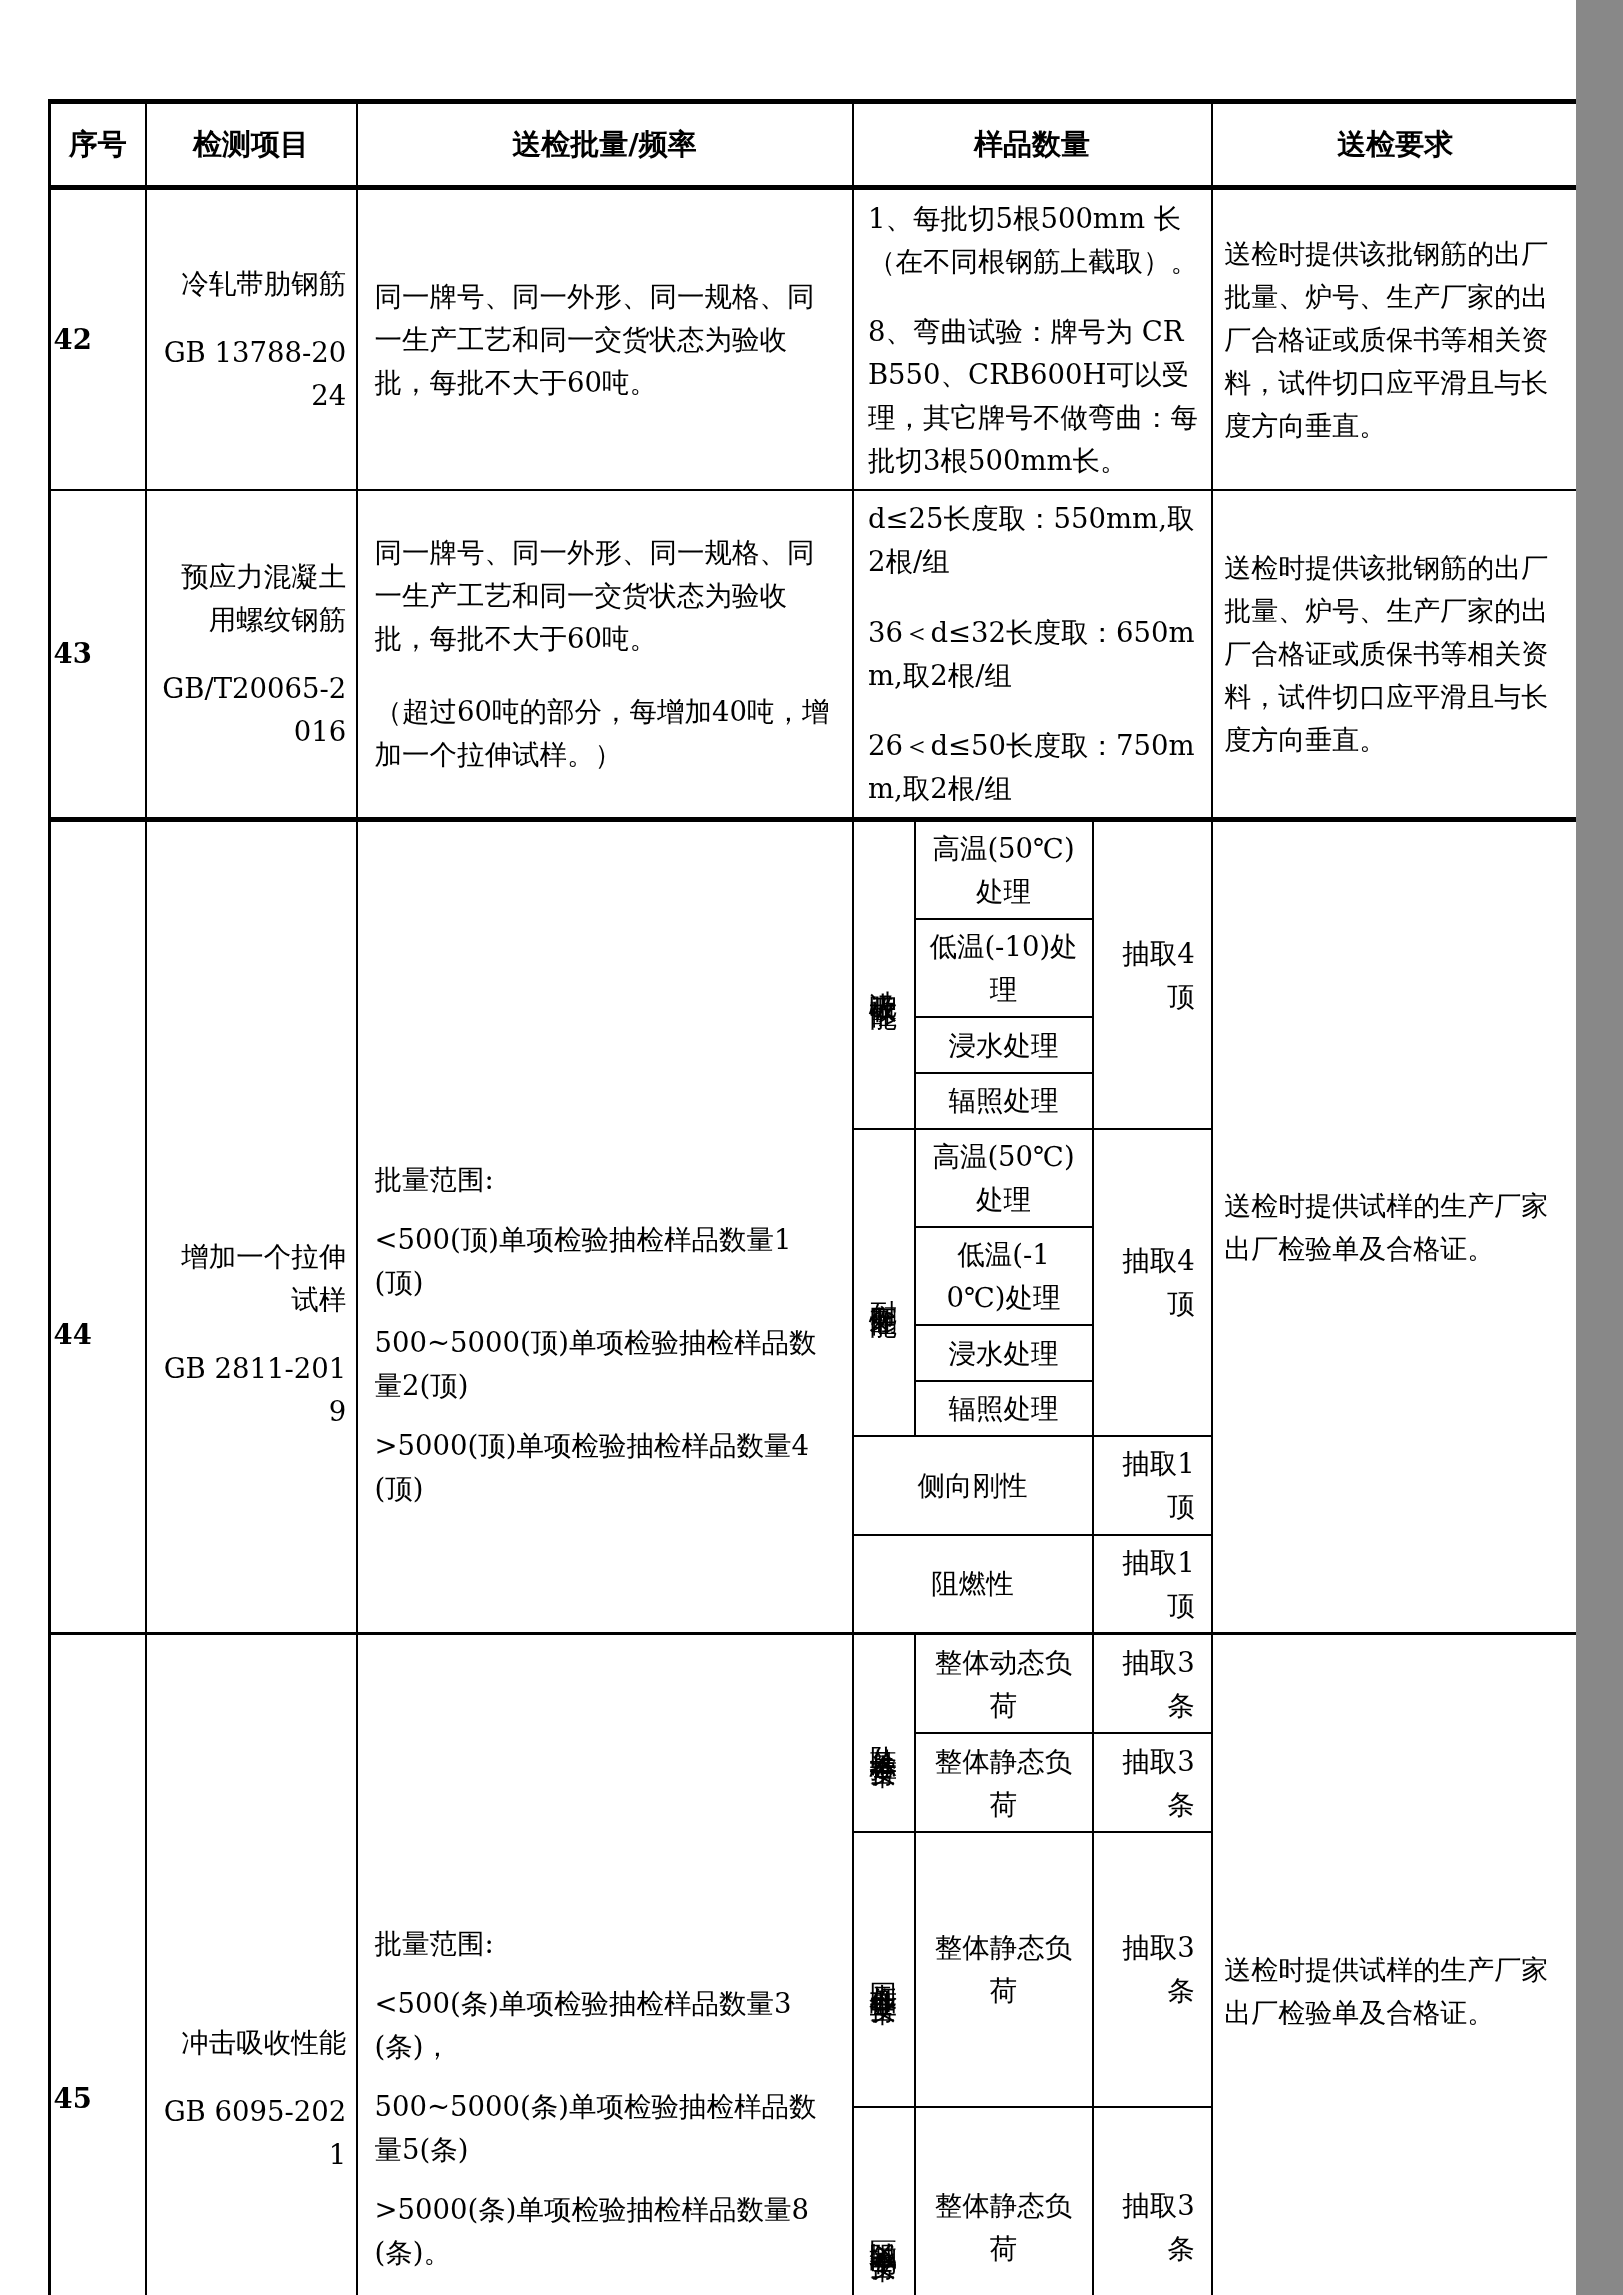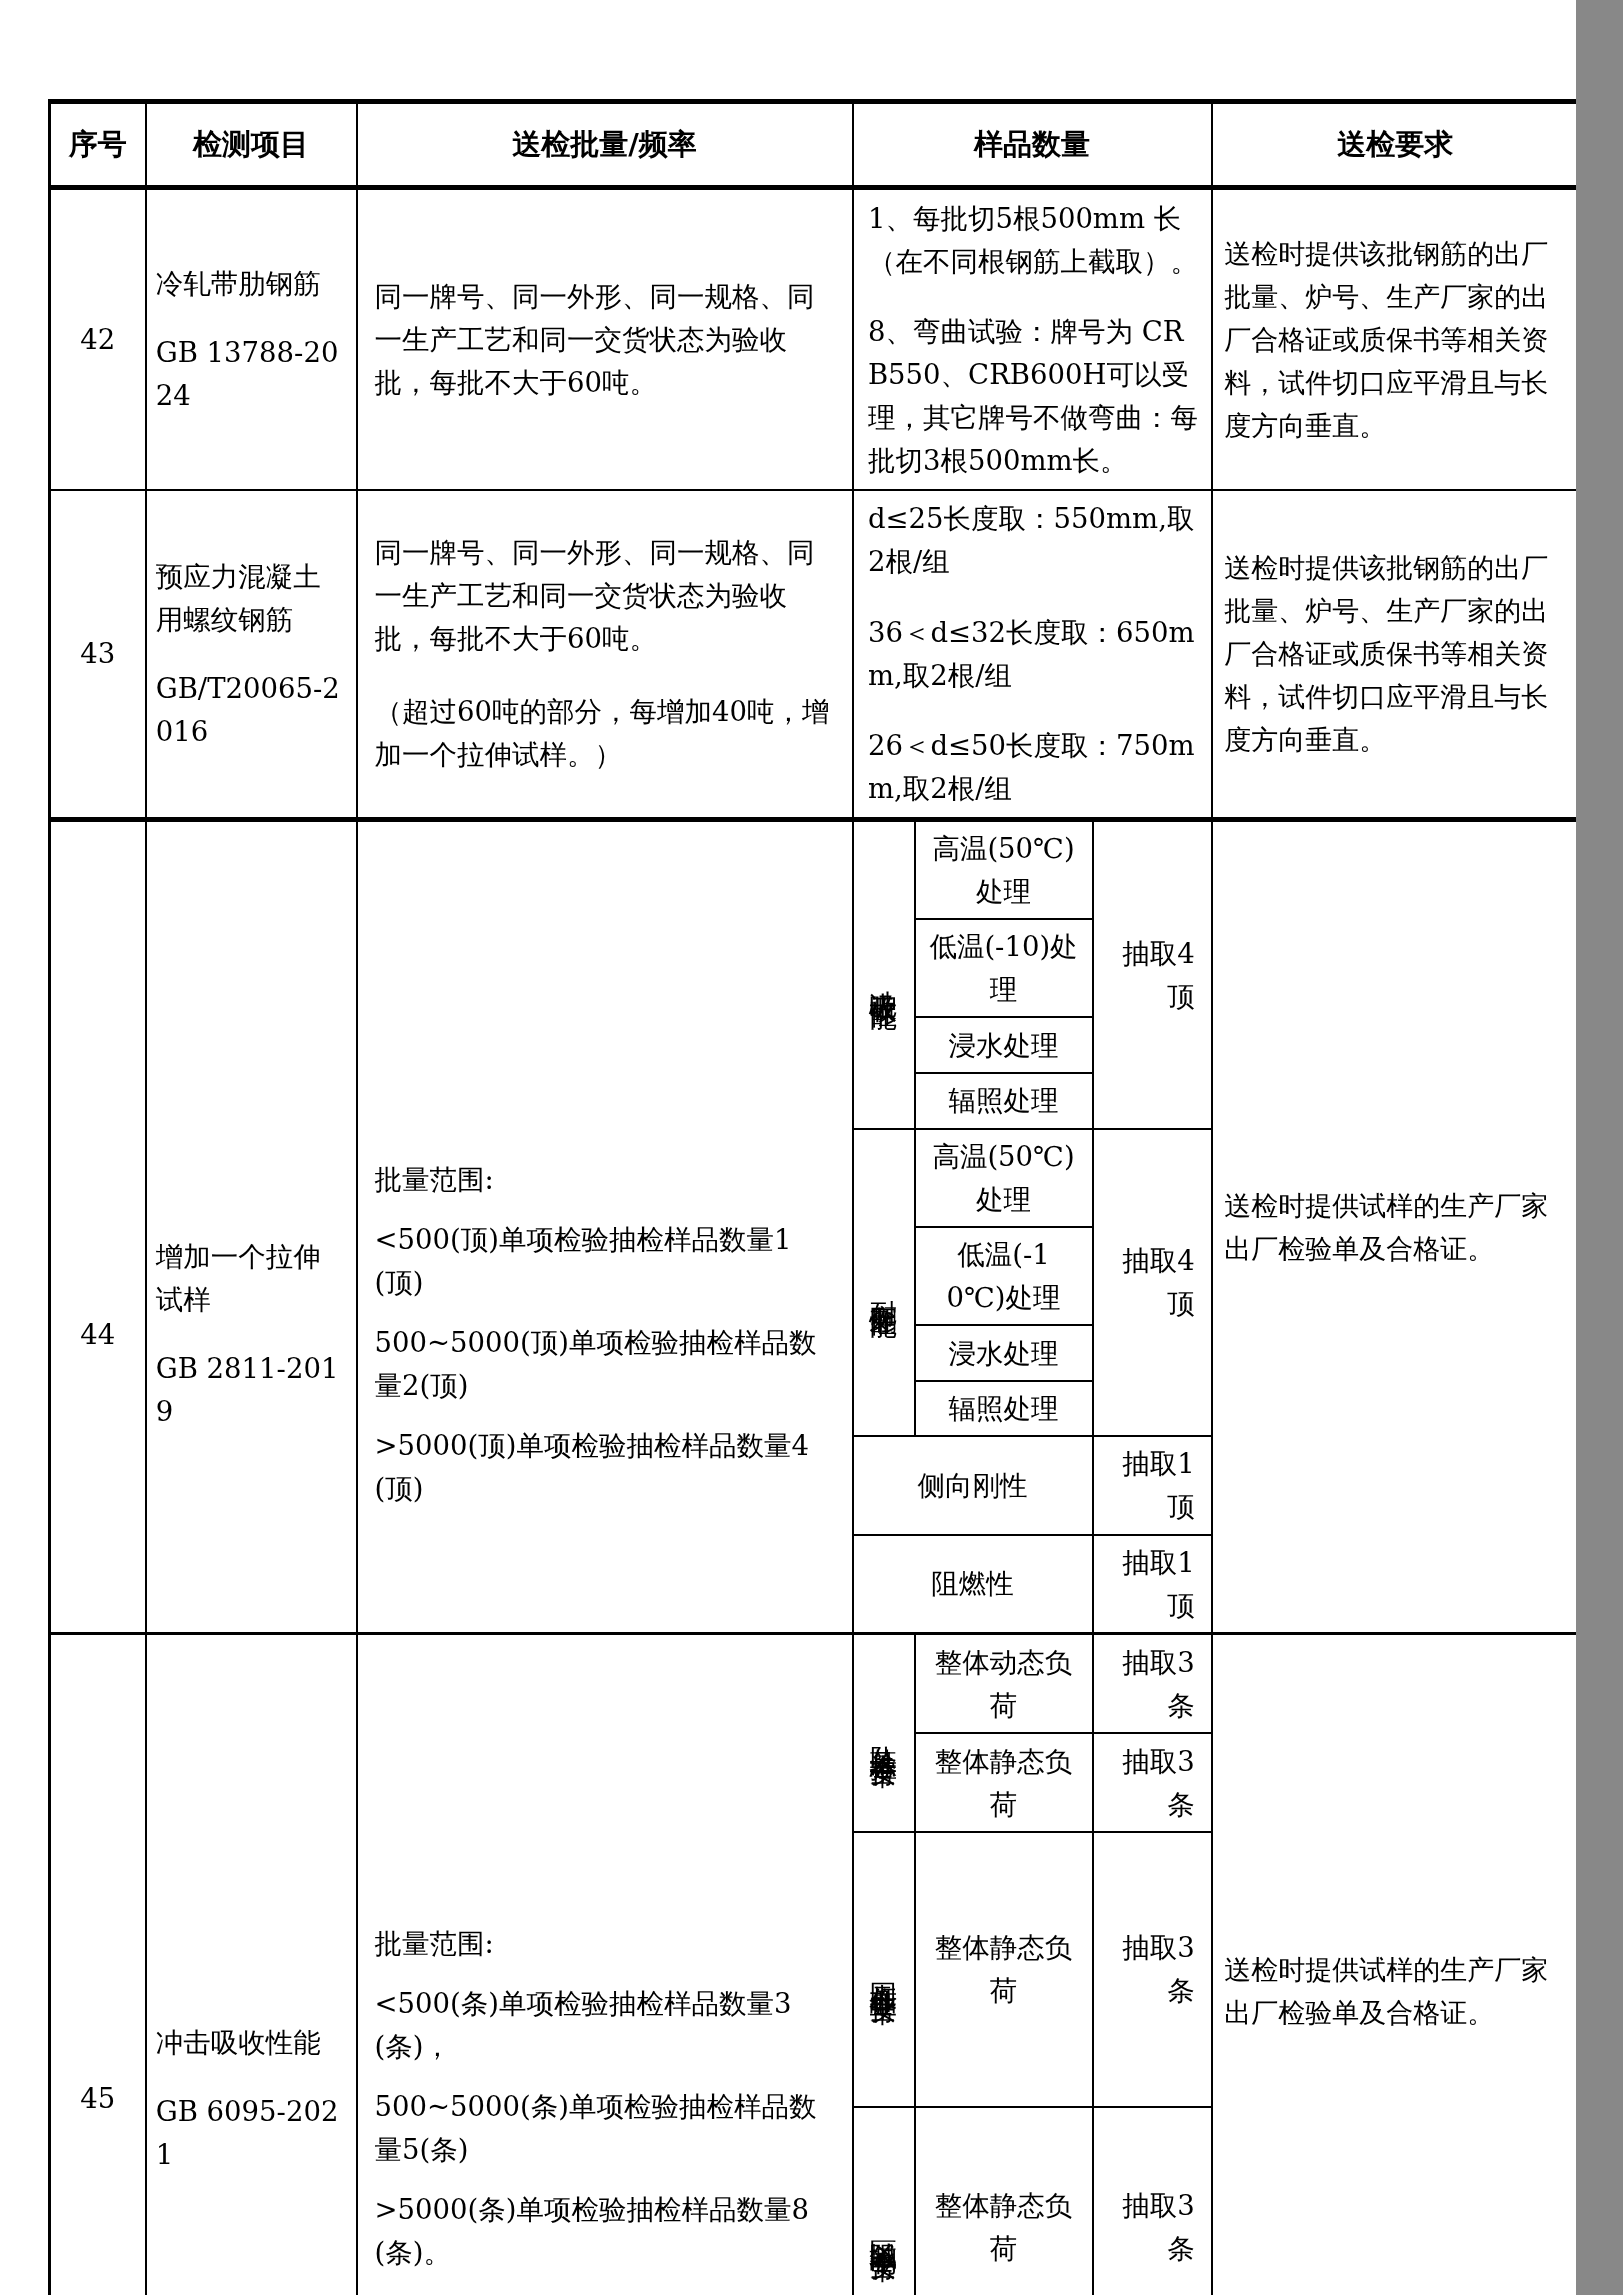--- a/index.html
+++ b/index.html
@@ -36,22 +36,22 @@
   tr.header-row th{
     font-family:"DejaVu Sans","Liberation Sans",sans-serif;
     font-weight:bold;
     font-size:29px;
     text-align:center;
     border-bottom-width:5.2px;
     padding:6.5px 3.9px;
   }
   tr.r44-start td{border-top-width:5.2px;}
   tr.r45-start td{border-top-width:3.9px;}
-  td.c-no{text-align:center;padding:6.5px 2.6px;}
-  td.c-item{text-align:left;padding:6.5px 9.2px;}
+  td.c-no{text-align:left;padding:6.5px 2.6px;font-weight:bold;}
+  td.c-item{text-align:right;padding:6.5px 9.2px;}
   td.c-item .para{margin:0 0 26px 0;}
   td.c-item .para:last-child{margin:0;}
   td.c-batch{text-align:left;padding:6.5px 13px 6.5px 17px;}
   td.c-batch .para{margin:0 0 17px 0;}
   td.c-batch .para:last-child{margin-bottom:0;}
   td.c-batch .para.gap{margin-top:30px;}
   td.c-sample-text{text-align:left;padding:6.5px 10.5px 6.5px 14.4px;}
   td.c-sample-text .para{margin:0 0 27.5px 0;}
   td.c-sample-text .para:last-child{margin-bottom:0;}
   td.c-req{text-align:left;padding:6.5px 7.9px 6.5px 11.8px;font-size:27px;}

